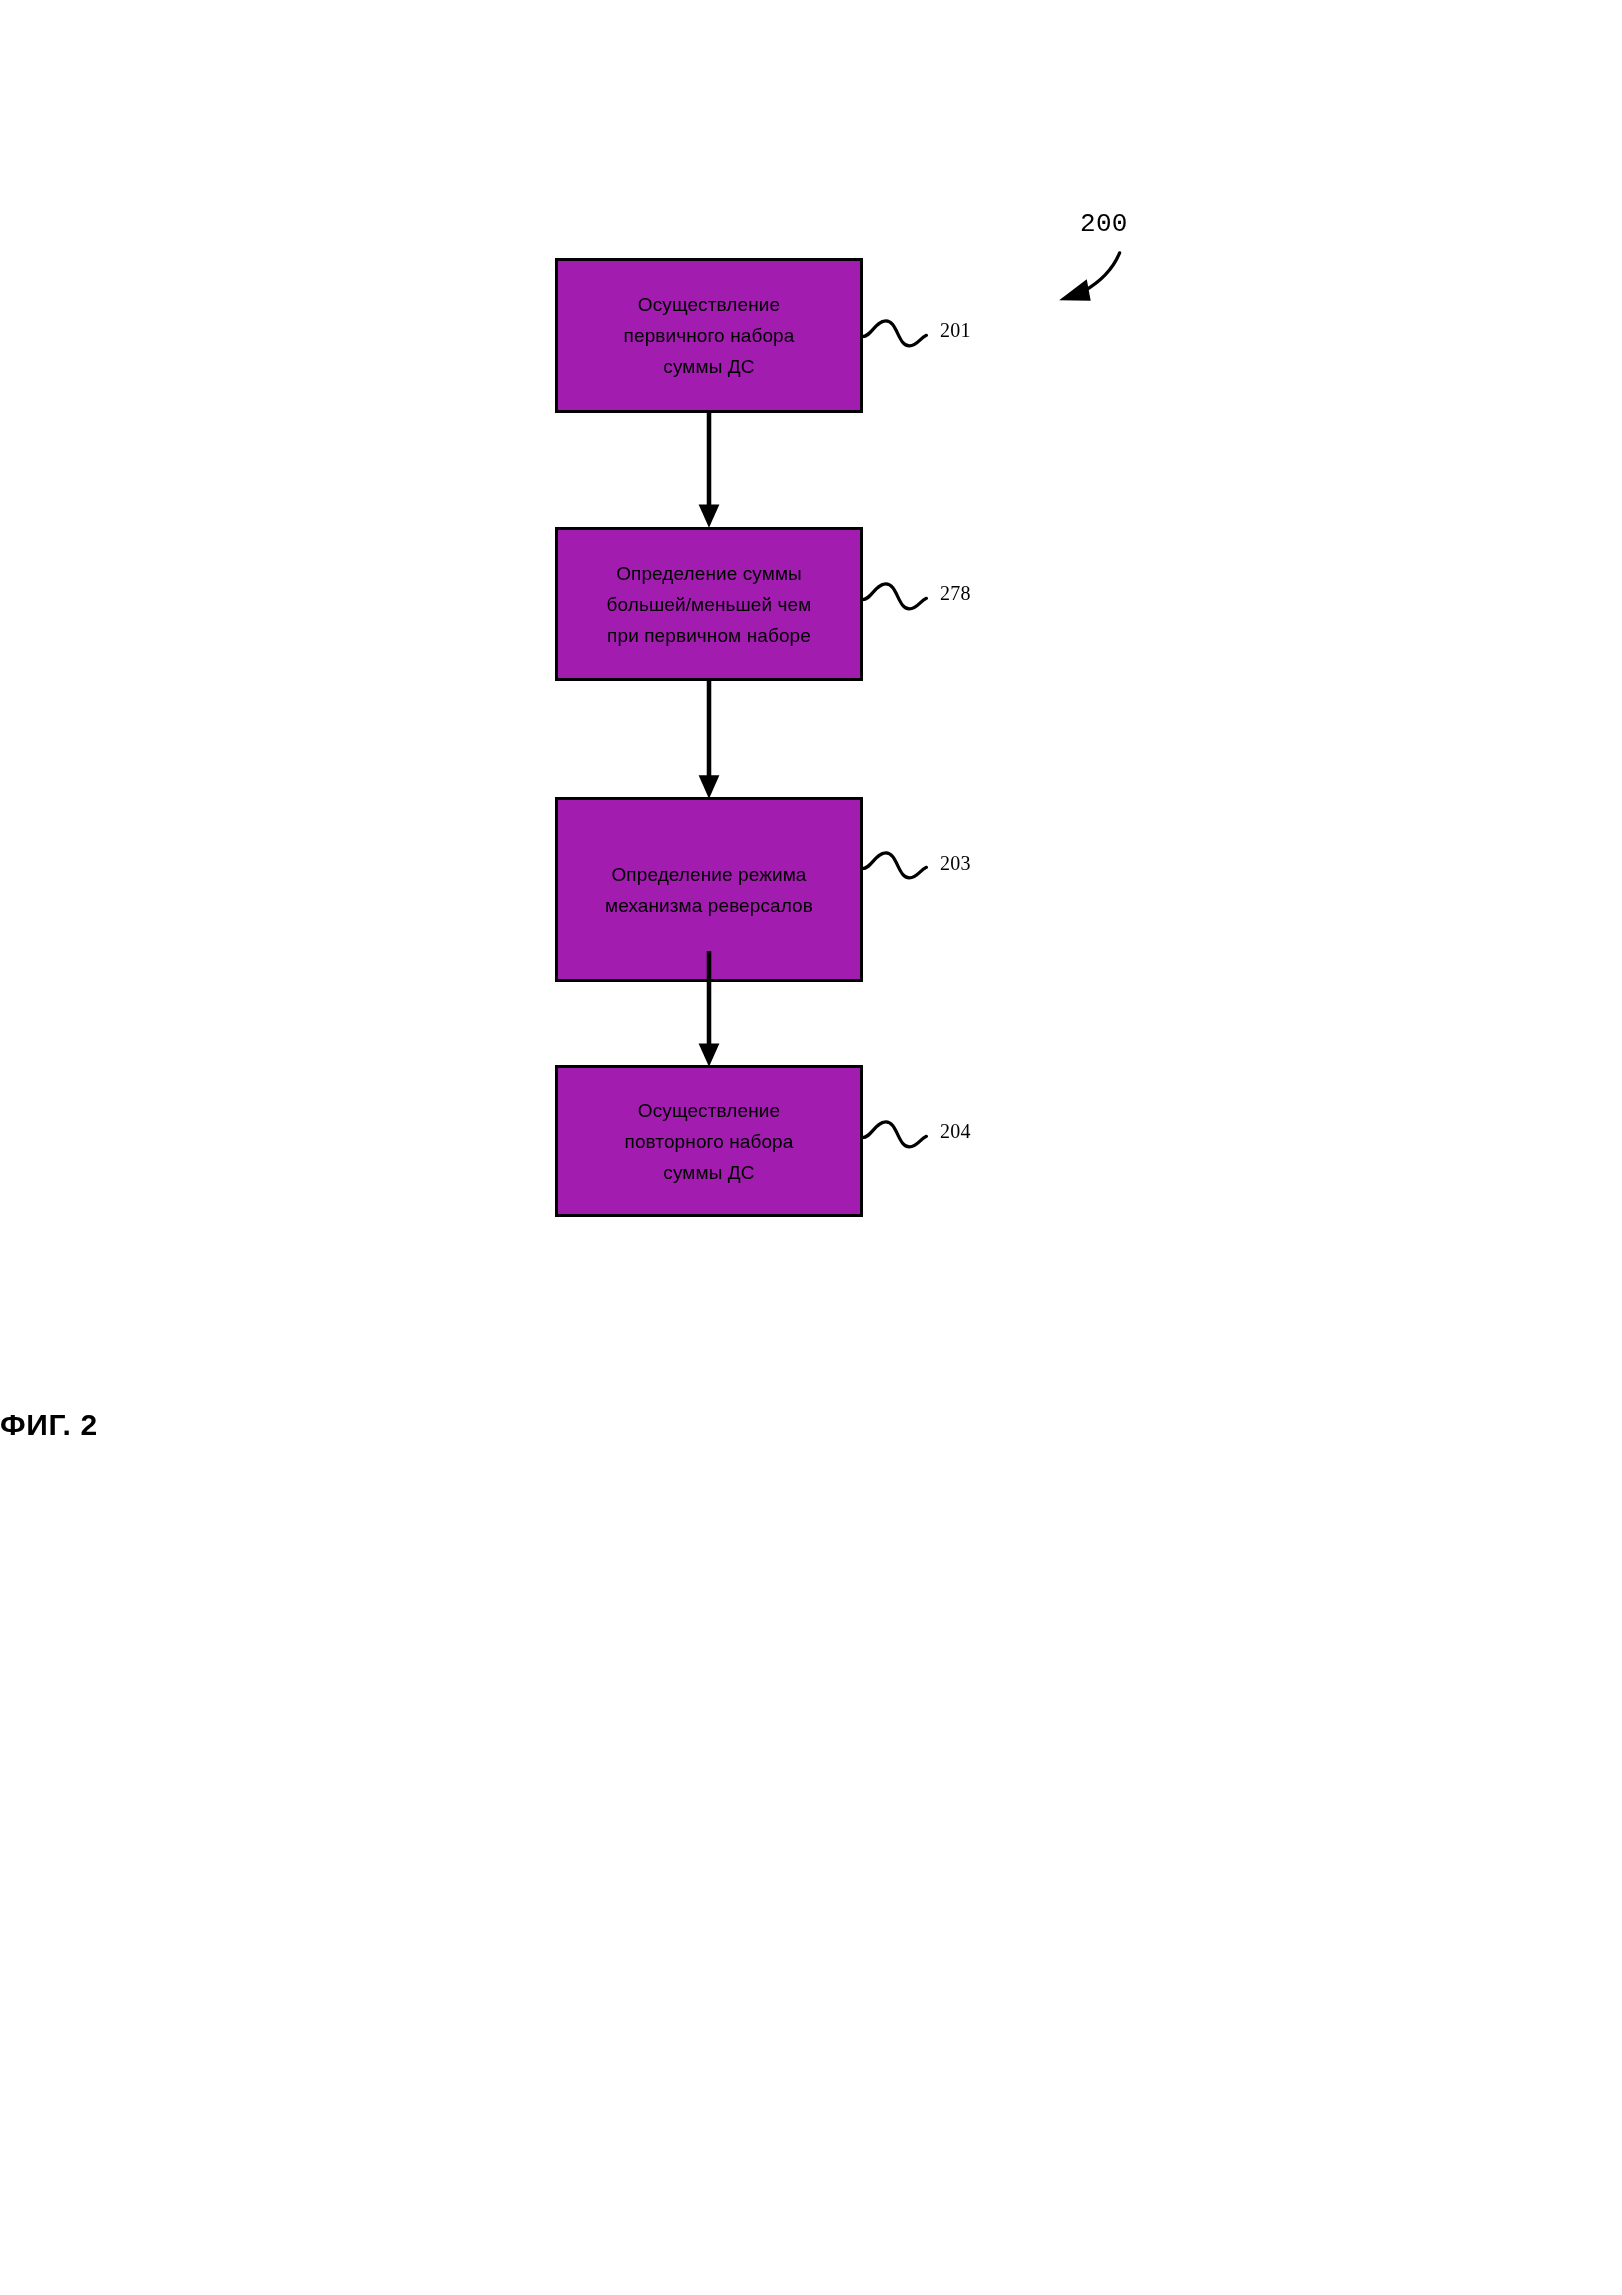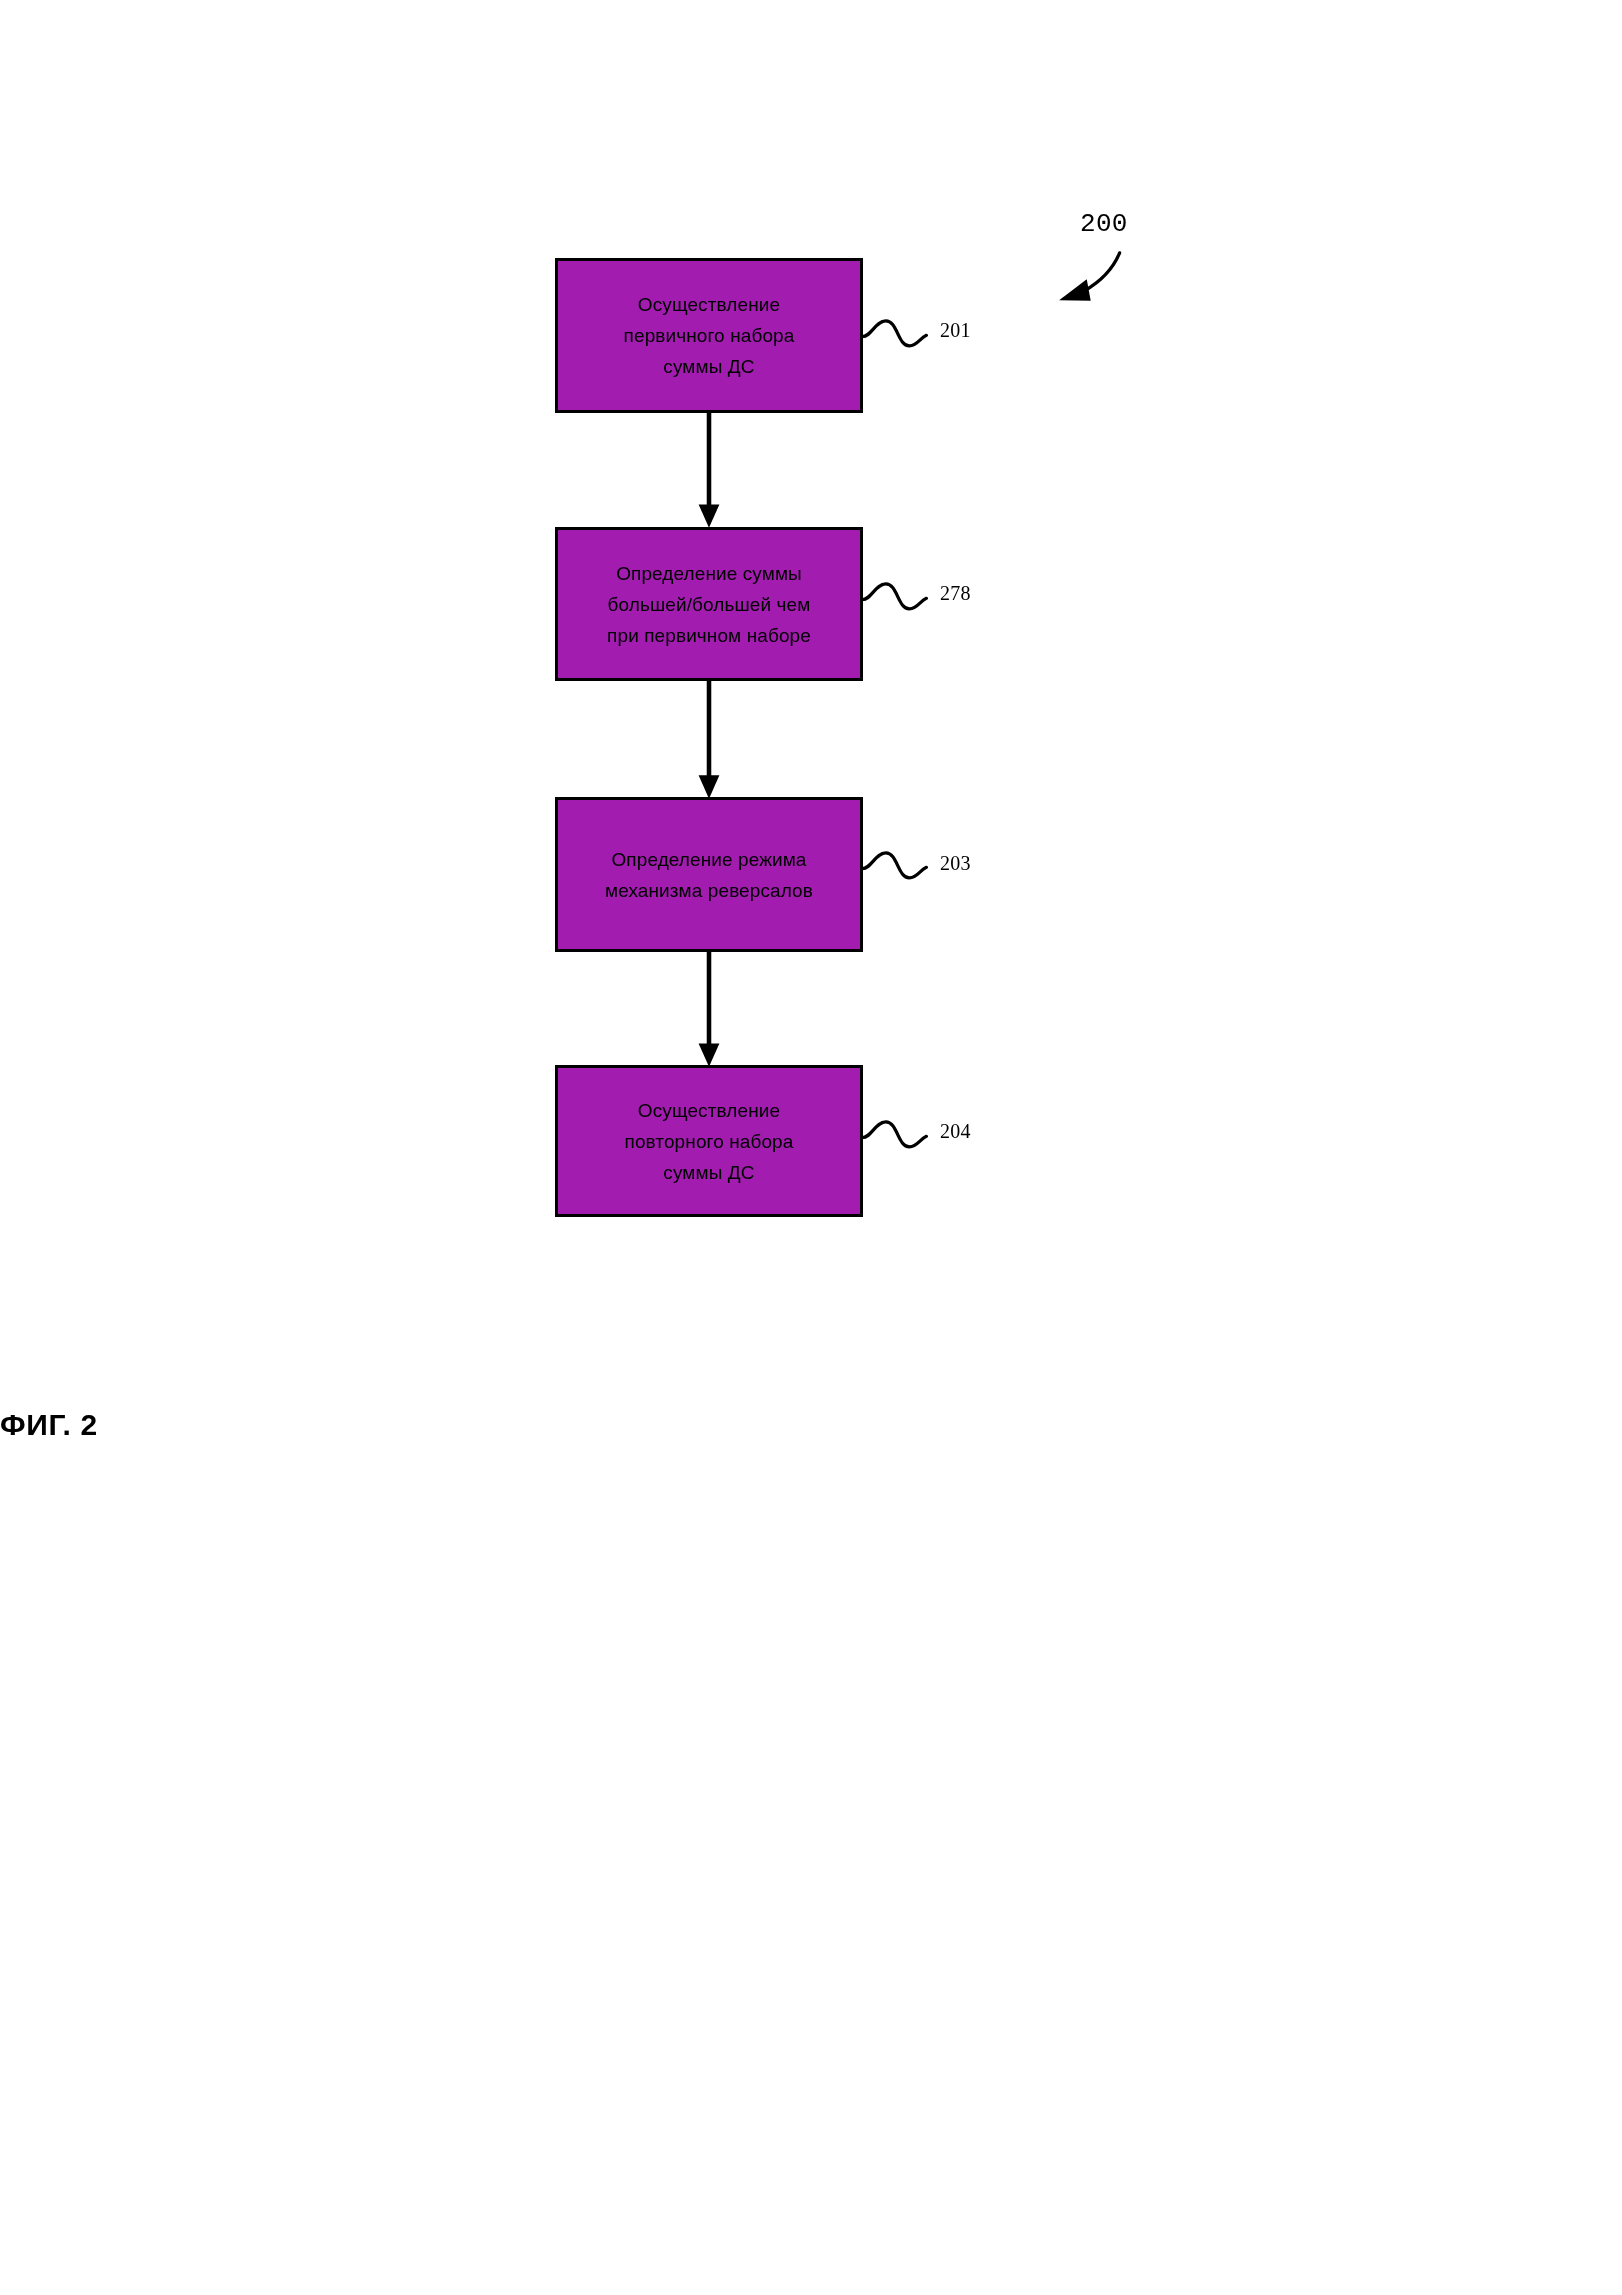--- a/index.html
+++ b/index.html
@@ -35,21 +35,21 @@
     font-size: 19px;
     line-height: 31px;
     color: #000000;
     text-align: center;
     letter-spacing: 0.1px;
     white-space: pre-line;
   }
 
   #box-201 { top: 258px;  height: 155px; }
   #box-202 { top: 527px;  height: 154px; }
-  #box-203 { top: 797px; height: 155px; }
+  #box-203 { top: 797px; height: 185px; }
   #box-204 { top: 1065px; height: 152px; }
 
   
   .connector {
     position: absolute;
     left: 696px;
     width: 26px;
   }
   .connector svg { display: block; }
 
@@ -149,21 +149,21 @@
 
   <div class="connector" id="connector-1-2">
     <svg width="26" height="116" viewBox="0 0 40 178" xmlns="http://www.w3.org/2000/svg">
       <line x1="20" y1="0" x2="20" y2="150" stroke="#000000" stroke-width="7"></line>
       <polygon points="4,142 36,142 20,178" fill="#000000"></polygon>
     </svg>
   </div>
 
   <div class="flow-box" id="box-202">
     <span class="box-text">Определение суммы
-большей/большей чем
+большей/меньшей чем
 при первичном наборе</span>
   </div>
 
   <div class="leader" id="leader-202">
     <svg width="85" height="46" viewBox="0 0 130 70" xmlns="http://www.w3.org/2000/svg">
       <path d="M 2 36 C 16 36, 22 12, 38 12 C 56 12, 56 50, 74 50 C 86 50, 90 38, 100 34" fill="none" stroke="#000000" stroke-width="5" stroke-linecap="round"></path>
     </svg>
   </div>
 
   <div class="ref-num" id="ref-202">278</div>

